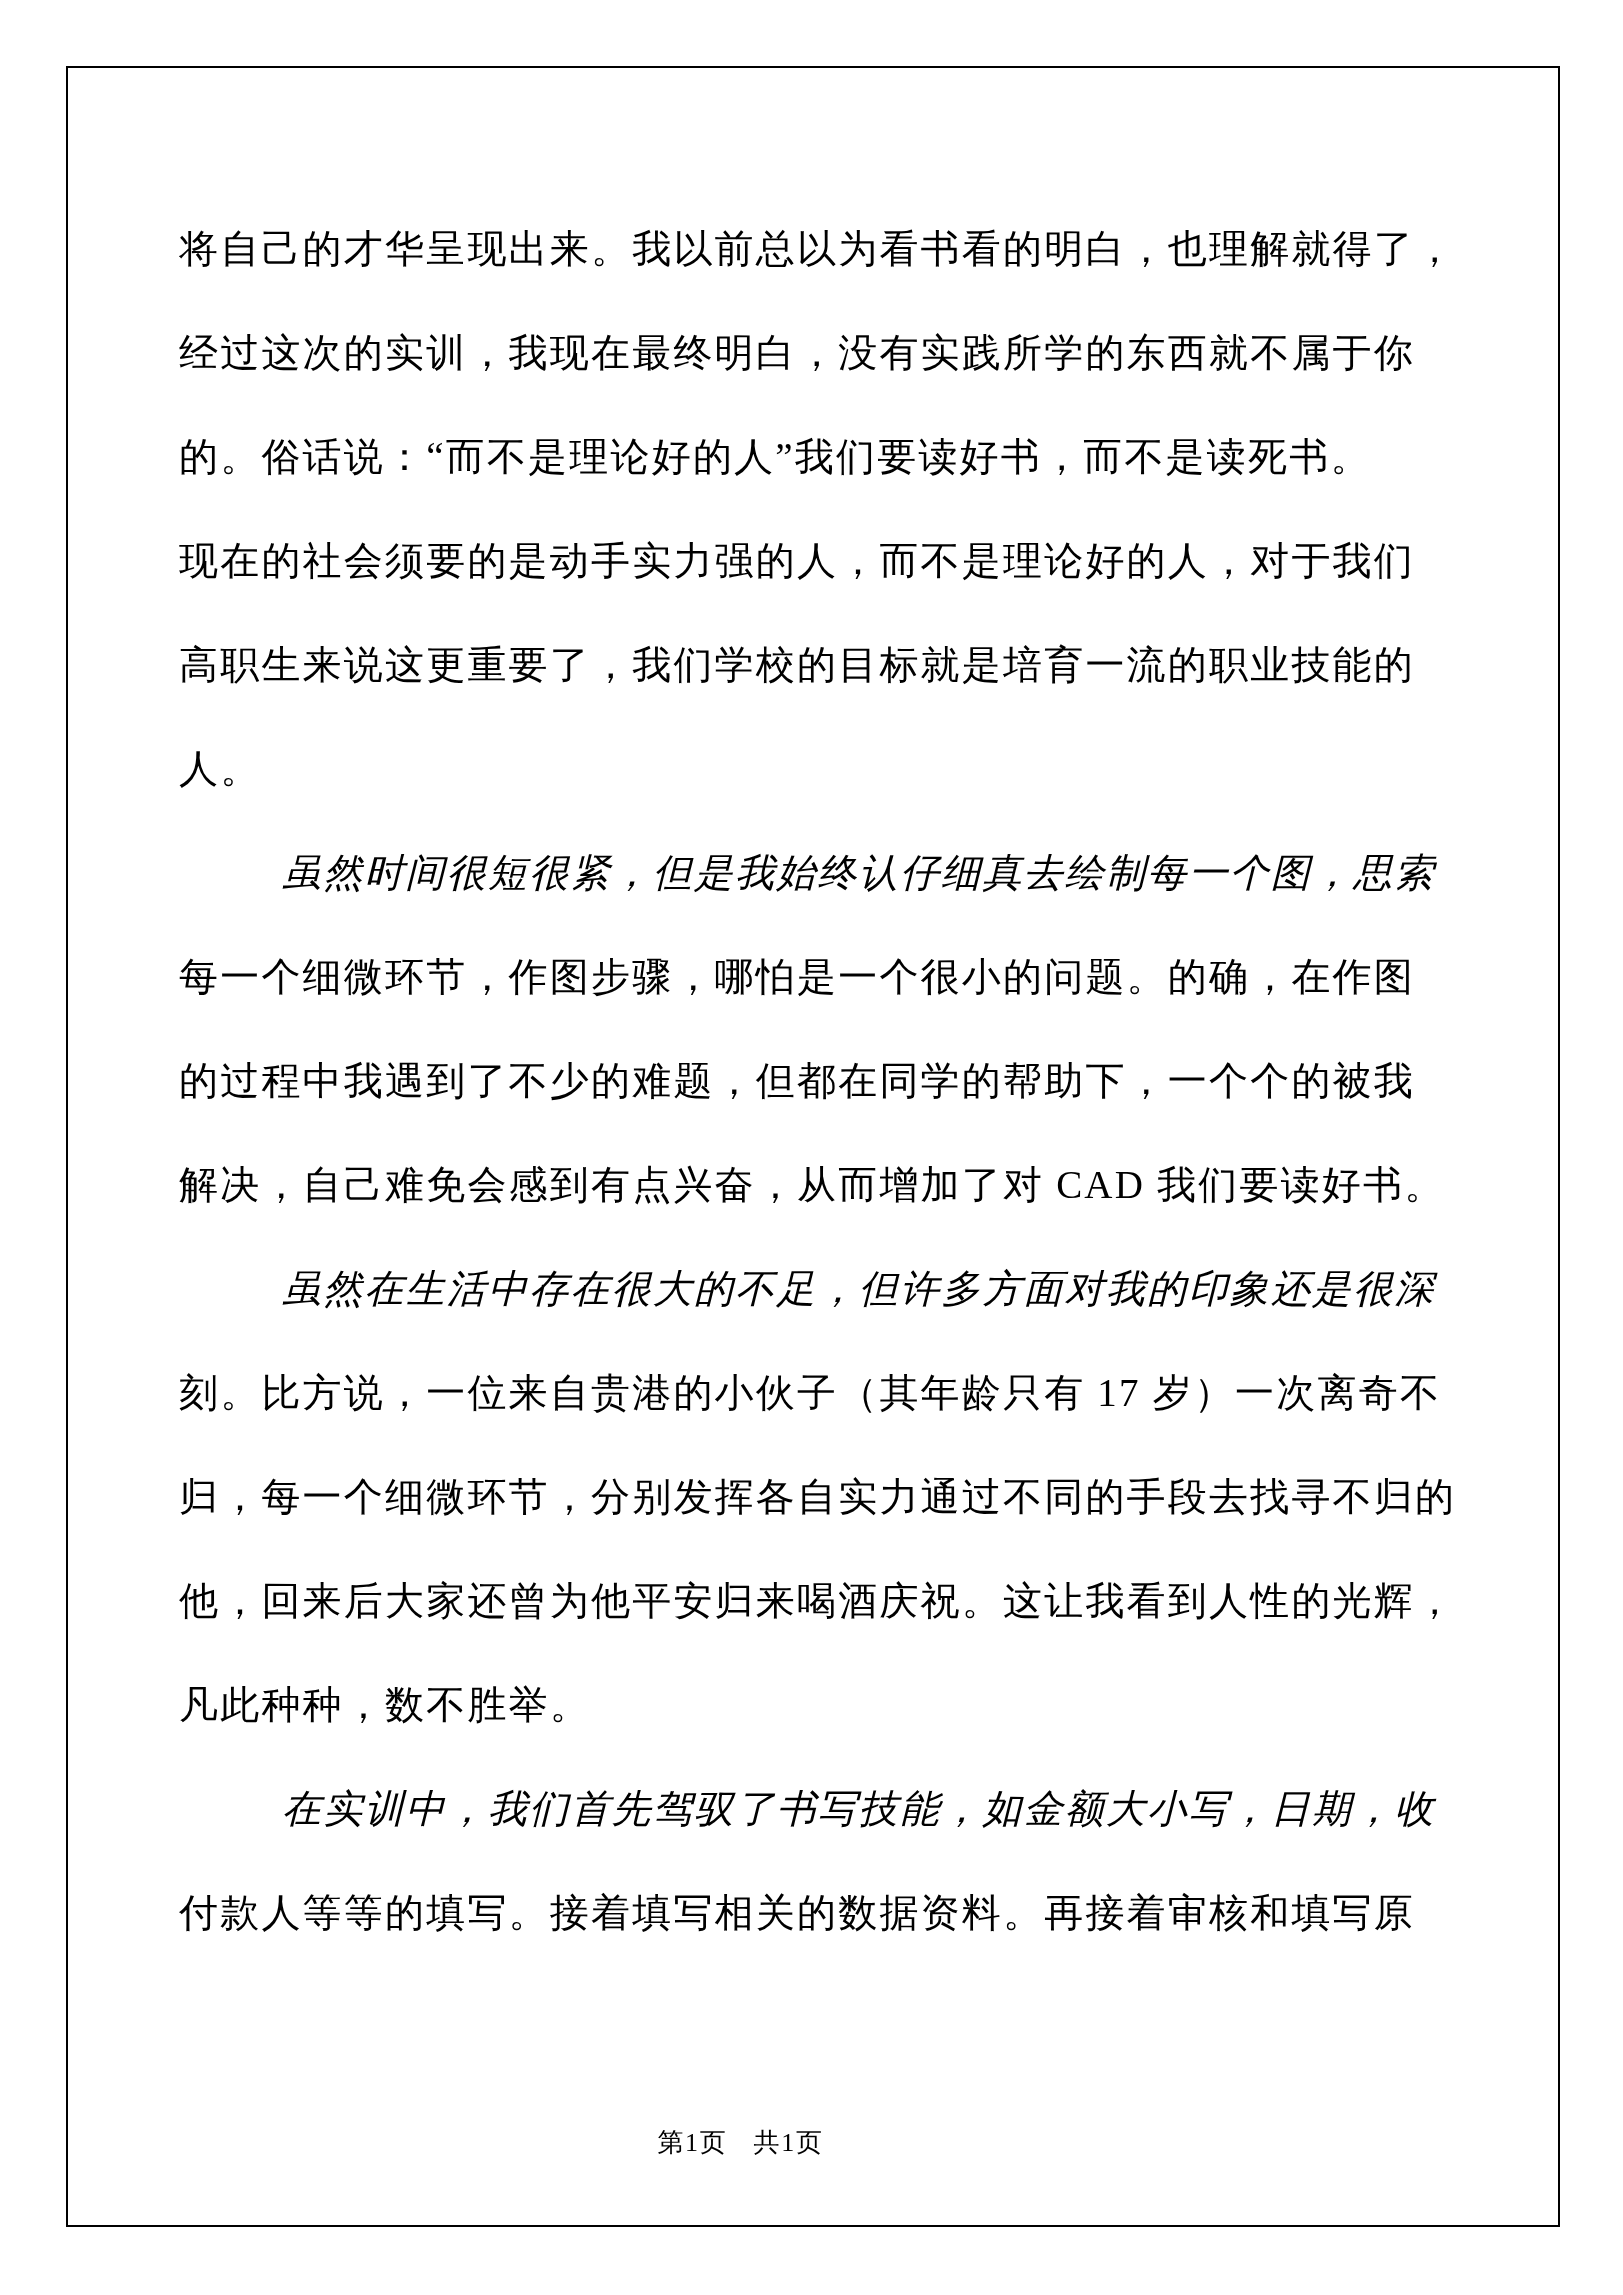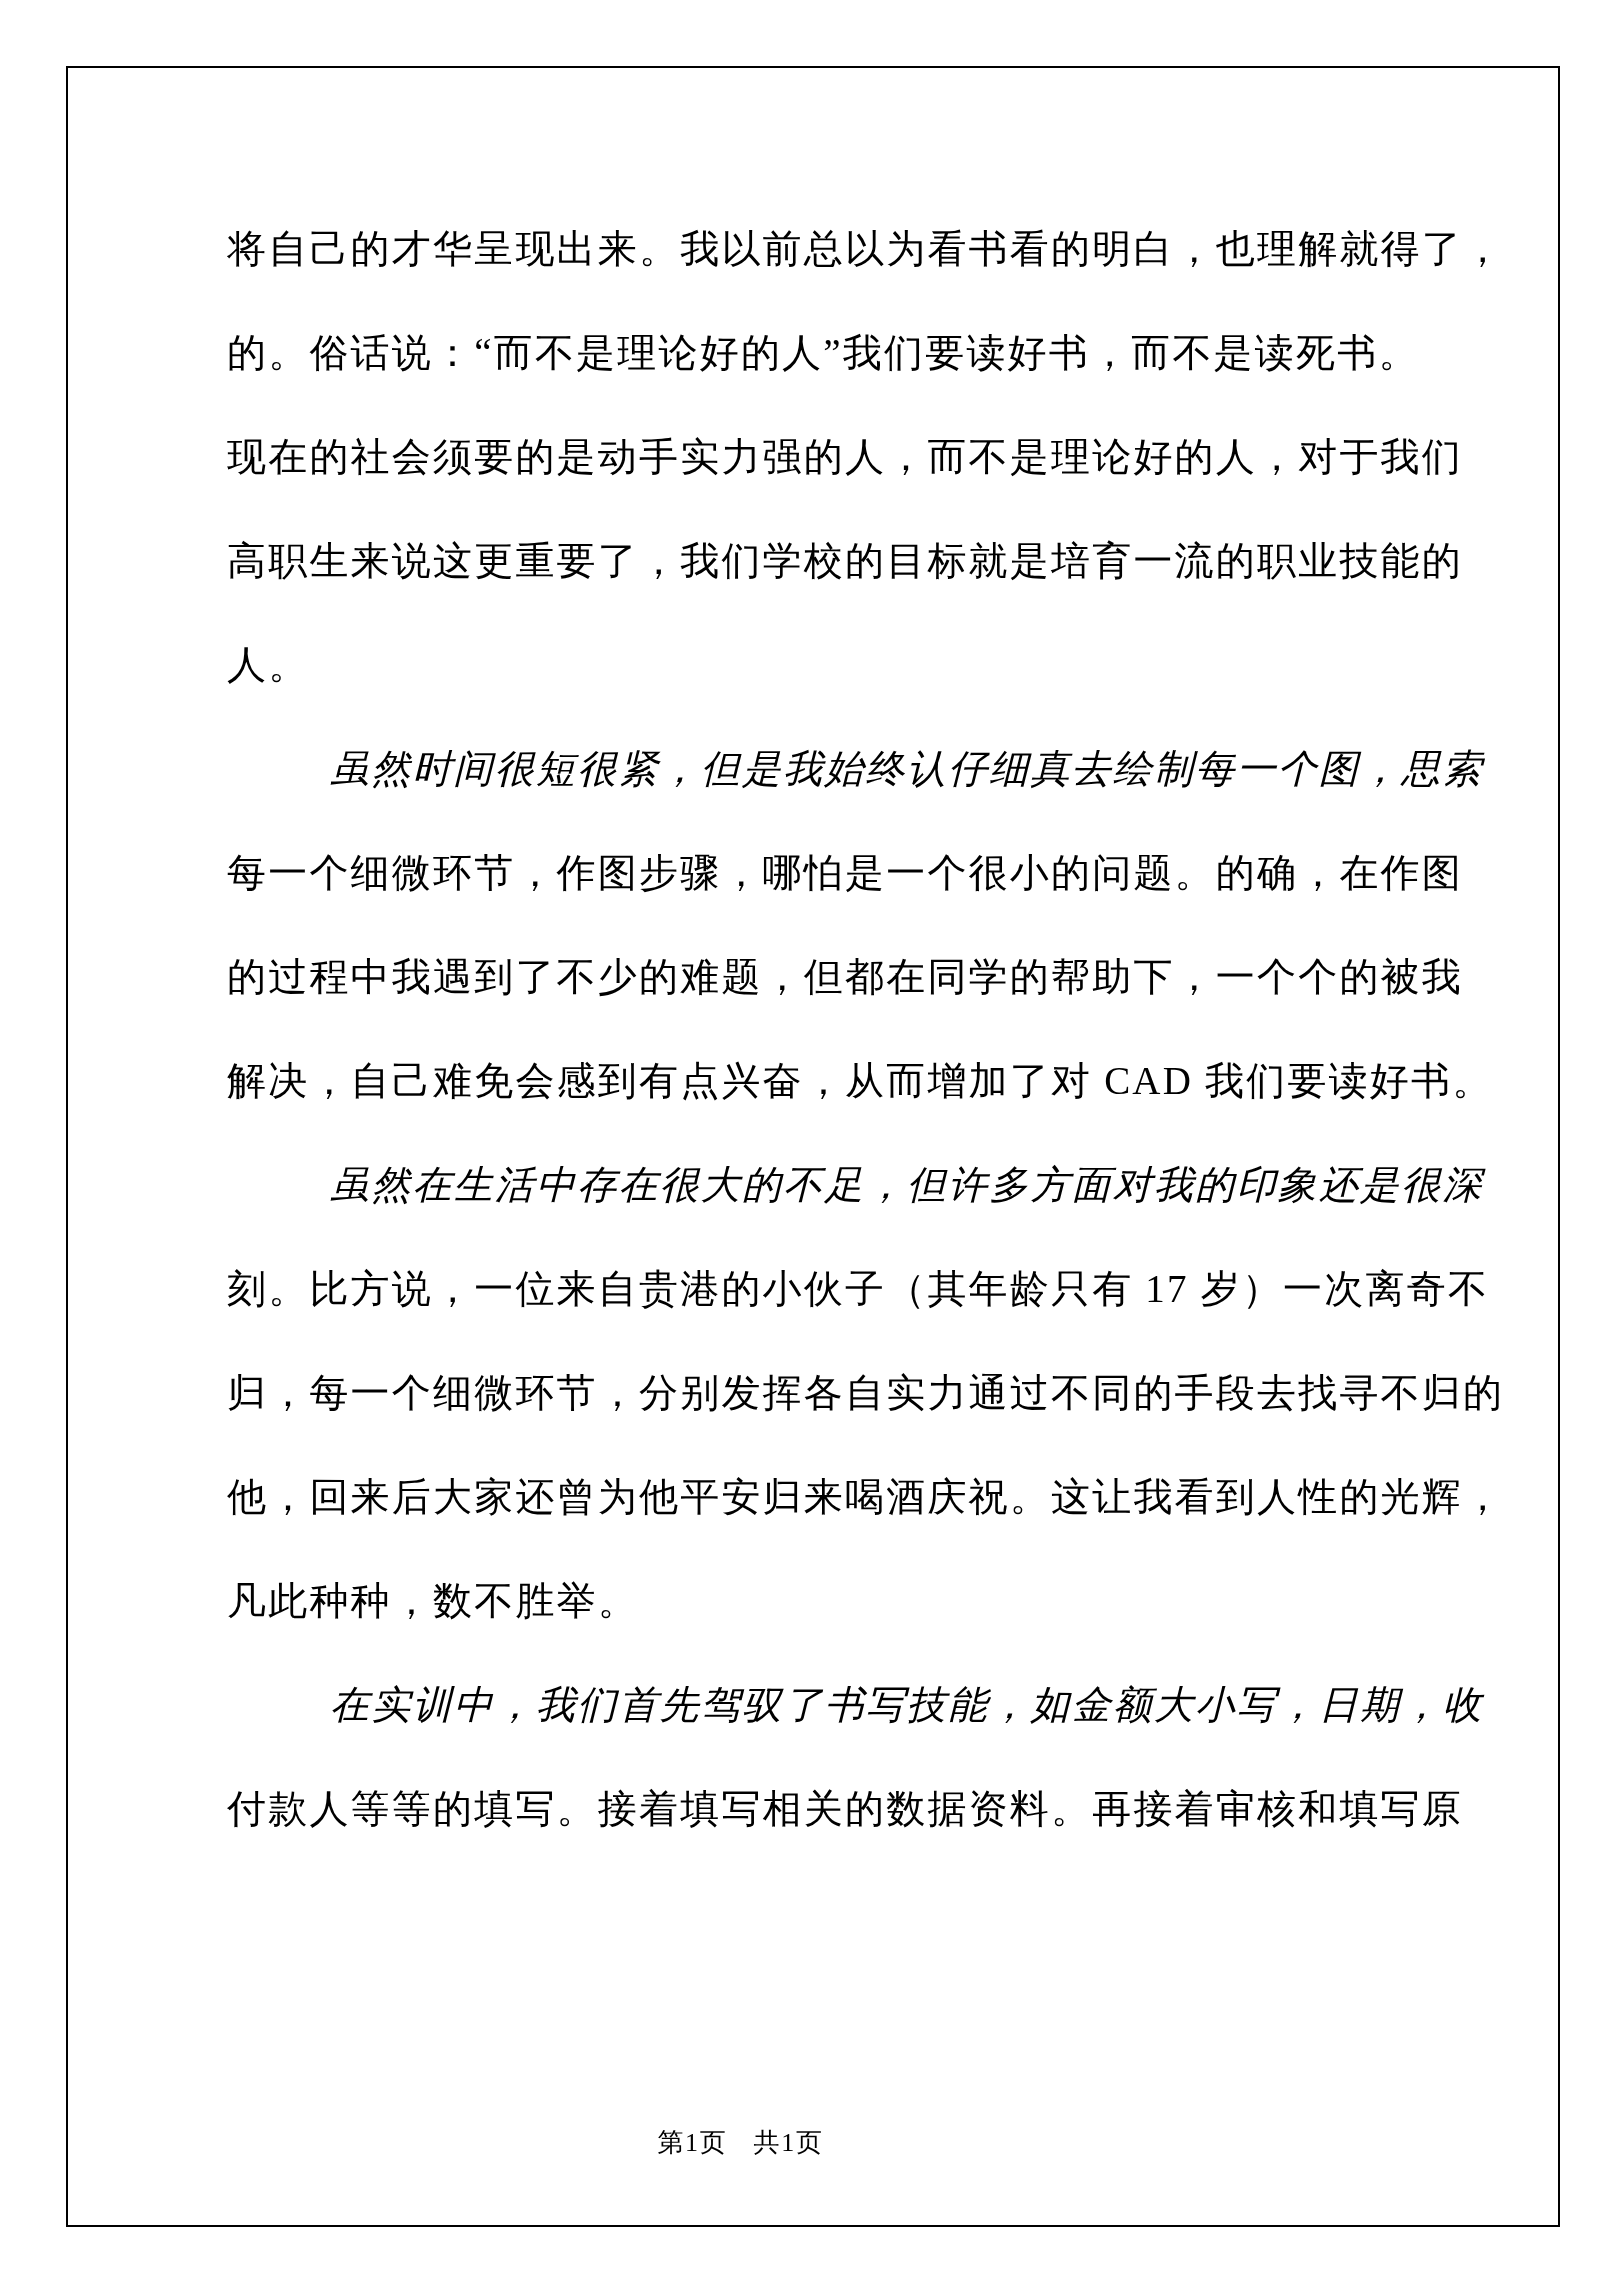--- a/index.html
+++ b/index.html
@@ -22,21 +22,20 @@
     width: 1490px;
     height: 2157px;
     border: 2.8px solid #000000;
     background: transparent;
   }
   .doc-body {
     position: absolute;
     left: 179px;
     top: 197px;
     width: 1287px;
-    margin-left: 48px;
   }
   .line {
     font-size: 39px;
     letter-spacing: 2.2px;
     line-height: 104px;
     height: 104px;
     white-space: nowrap;
     text-align: left;
   }
   .line.indent {
@@ -58,20 +57,21 @@
     width: 26px;
   }
 </style>
 </head>
 <body>
 
 <div class="page-border"></div>
 
 <div class="doc-body">
     <div class="line">将自己的才华呈现出来。我以前总以为看书看的明白，也理解就得了，</div>
+    <div class="line">经过这次的实训，我现在最终明白，没有实践所学的东西就不属于你</div>
     <div class="line">的。俗话说：“而不是理论好的人”我们要读好书，而不是读死书。</div>
     <div class="line">现在的社会须要的是动手实力强的人，而不是理论好的人，对于我们</div>
     <div class="line">高职生来说这更重要了，我们学校的目标就是培育一流的职业技能的</div>
     <div class="line">人。</div>
     <div class="line indent">虽然时间很短很紧，但是我始终认仔细真去绘制每一个图，思索</div>
     <div class="line">每一个细微环节，作图步骤，哪怕是一个很小的问题。的确，在作图</div>
     <div class="line">的过程中我遇到了不少的难题，但都在同学的帮助下，一个个的被我</div>
     <div class="line">解决，自己难免会感到有点兴奋，从而增加了对 CAD 我们要读好书。</div>
     <div class="line indent">虽然在生活中存在很大的不足，但许多方面对我的印象还是很深</div>
     <div class="line">刻。比方说，一位来自贵港的小伙子（其年龄只有 17 岁）一次离奇不</div>

